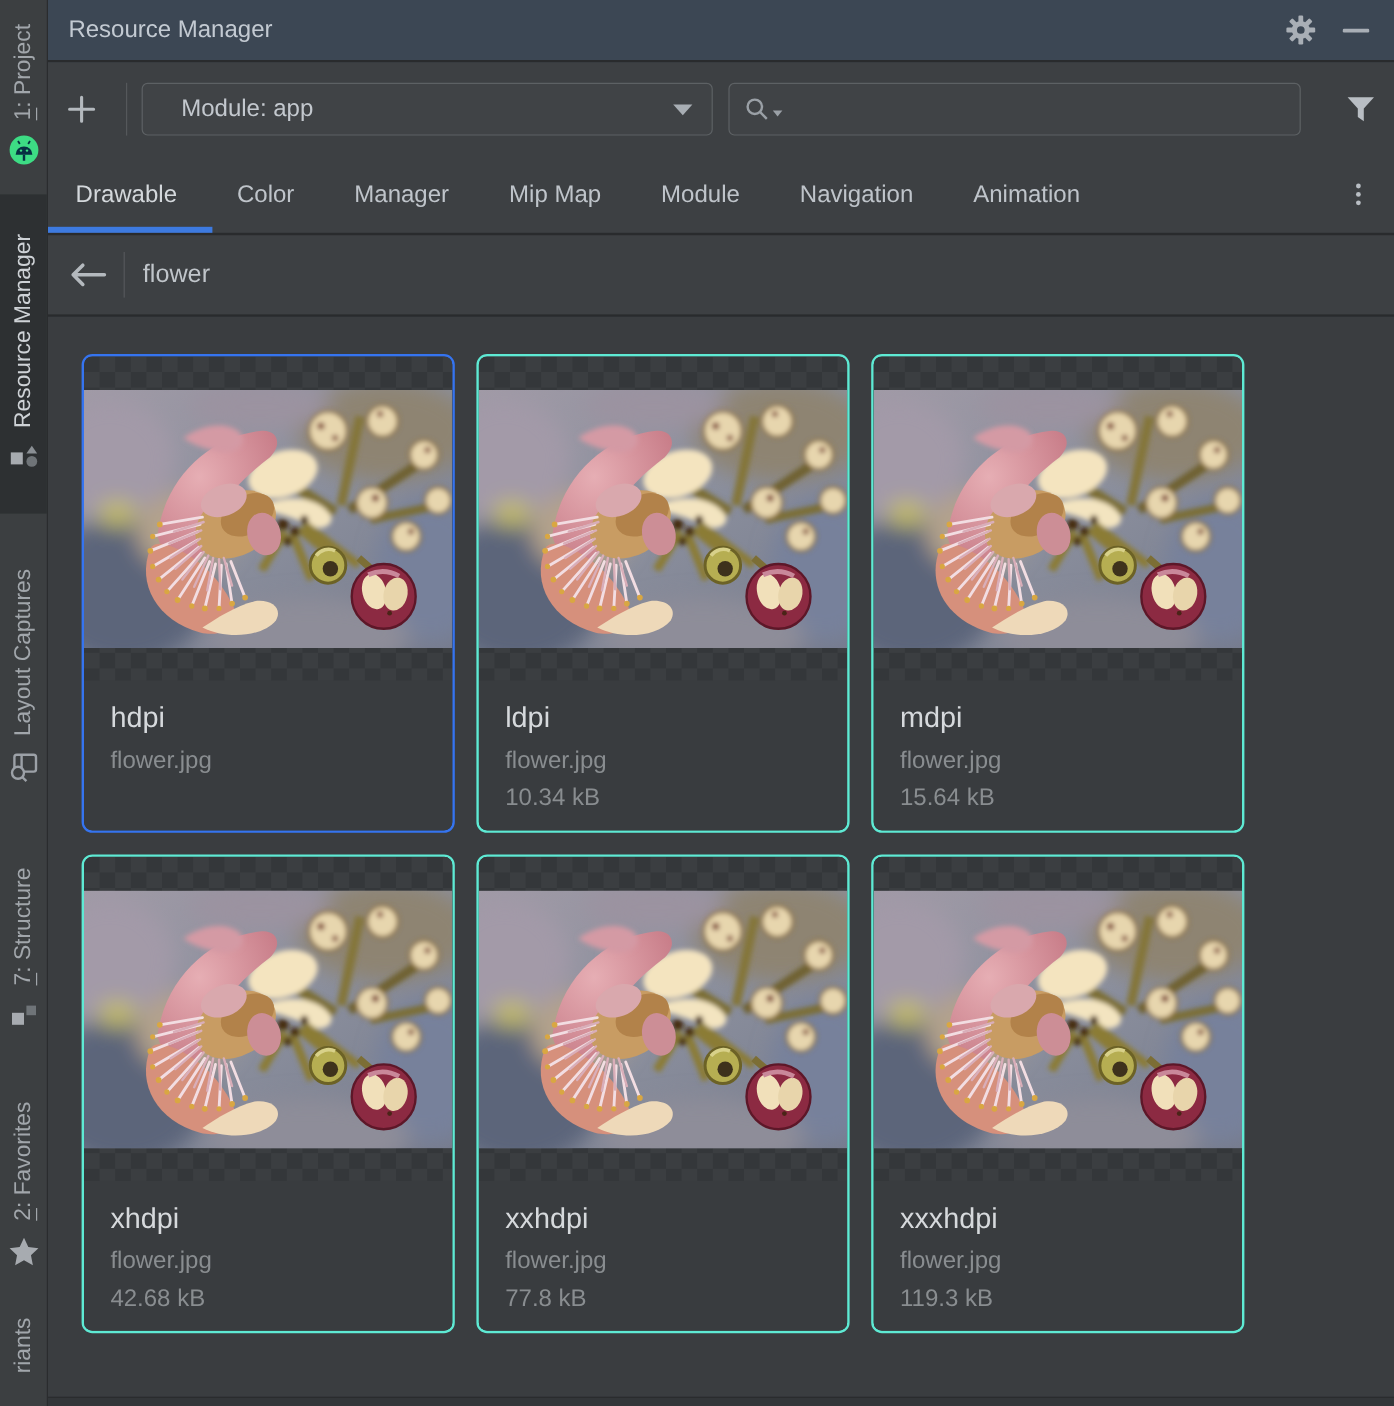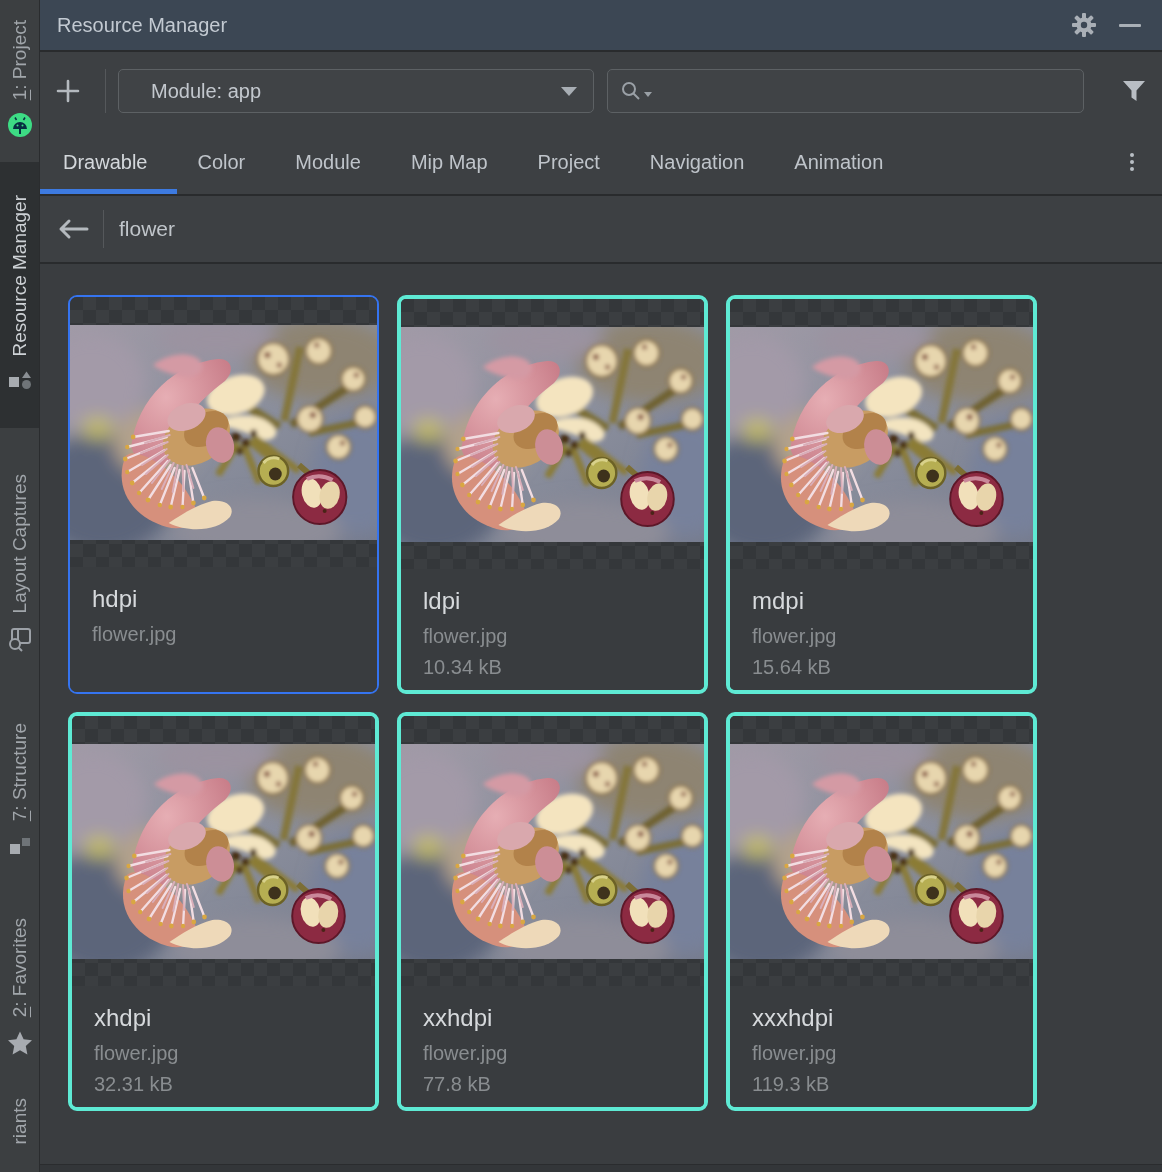--- a/index.html
+++ b/index.html
@@ -69,21 +69,21 @@
               border-bottom:2px solid #292b2d; flex:0 0 68px; }
   .back-btn { width:46px; height:40px; margin-left:10px; display:flex; align-items:center;
               justify-content:center; cursor:pointer; }
   .crumb-sep { width:1px; height:38px; background:#55585b; margin-left:7px; }
   .crumb-text { font-size:21px; color:#c0c5ca; margin-left:15px; }
 
   
   .content { flex:1; background:#3a3d40; padding:31px 0 0 28px; position:relative; }
   .grid { display:grid; grid-template-columns:repeat(3,311px); grid-auto-rows:399px;
           column-gap:51px; row-gap:54px;gap:18px; }
-  .card { background:#35383b; border:4px solid #5eead4; border-radius:9px; overflow:hidden;
+  .card { background:#35383b; border:2px solid #5eead4; border-radius:9px; overflow:hidden;
           cursor:pointer; display:flex; flex-direction:column; }
   .card.selected { border:2px solid #3574f0; }
   .thumb { position:relative; height:270px; flex:0 0 270px;
            background-image:conic-gradient(#3b3e41 90deg, #34373a 90deg 180deg,
                            #3b3e41 180deg 270deg, #34373a 270deg);
            background-size:26px 26px; }
   .photo { position:absolute; top:28px; left:0; width:100%; height:215px; display:block; }
   .meta { flex:1; background:#393c3f; padding:17px 20px 0 22px; }
   .card-name { font-size:24px; color:#d6d9dc; line-height:30px; }
   .card-file { font-size:20px; color:#898d90; margin-top:9px; }
@@ -324,23 +324,23 @@
       <span class="filter-btn">
         <svg width="24" height="22" viewBox="0 0 24 22">
           <path d="M1,1 H23 L14.5,10.5 V21 L9.5,17.5 V10.5 Z" fill="#b9bec4"></path>
         </svg>
       </span>
     </div>
 
     <div class="restabs">
       <span class="restab active">Drawable</span>
       <span class="restab">Color</span>
+      <span class="restab">Manager</span>
+      <span class="restab">Mip Map</span>
       <span class="restab">Module</span>
-      <span class="restab">Mip Map</span>
-      <span class="restab">Project</span>
       <span class="restab">Navigation</span>
       <span class="restab">Animation</span>
       <span class="tab-underline"></span>
       <span class="kebab">
         <i></i>
           <i></i>
           <i></i>
       </span>
     </div>
 
@@ -397,21 +397,21 @@
 
         <div class="card">
           <div class="thumb">
             <svg class="photo" viewBox="0 0 311 215" preserveAspectRatio="none">
                 <use href="#flower-art"></use>
               </svg>
           </div>
           <div class="meta">
             <div class="card-name">xhdpi</div>
             <div class="card-file">flower.jpg</div>
-            <div class="card-size">32.31 kB</div>
+            <div class="card-size">42.68 kB</div>
           </div>
         </div>
 
         <div class="card">
           <div class="thumb">
             <svg class="photo" viewBox="0 0 311 215" preserveAspectRatio="none">
                 <use href="#flower-art"></use>
               </svg>
           </div>
           <div class="meta">

